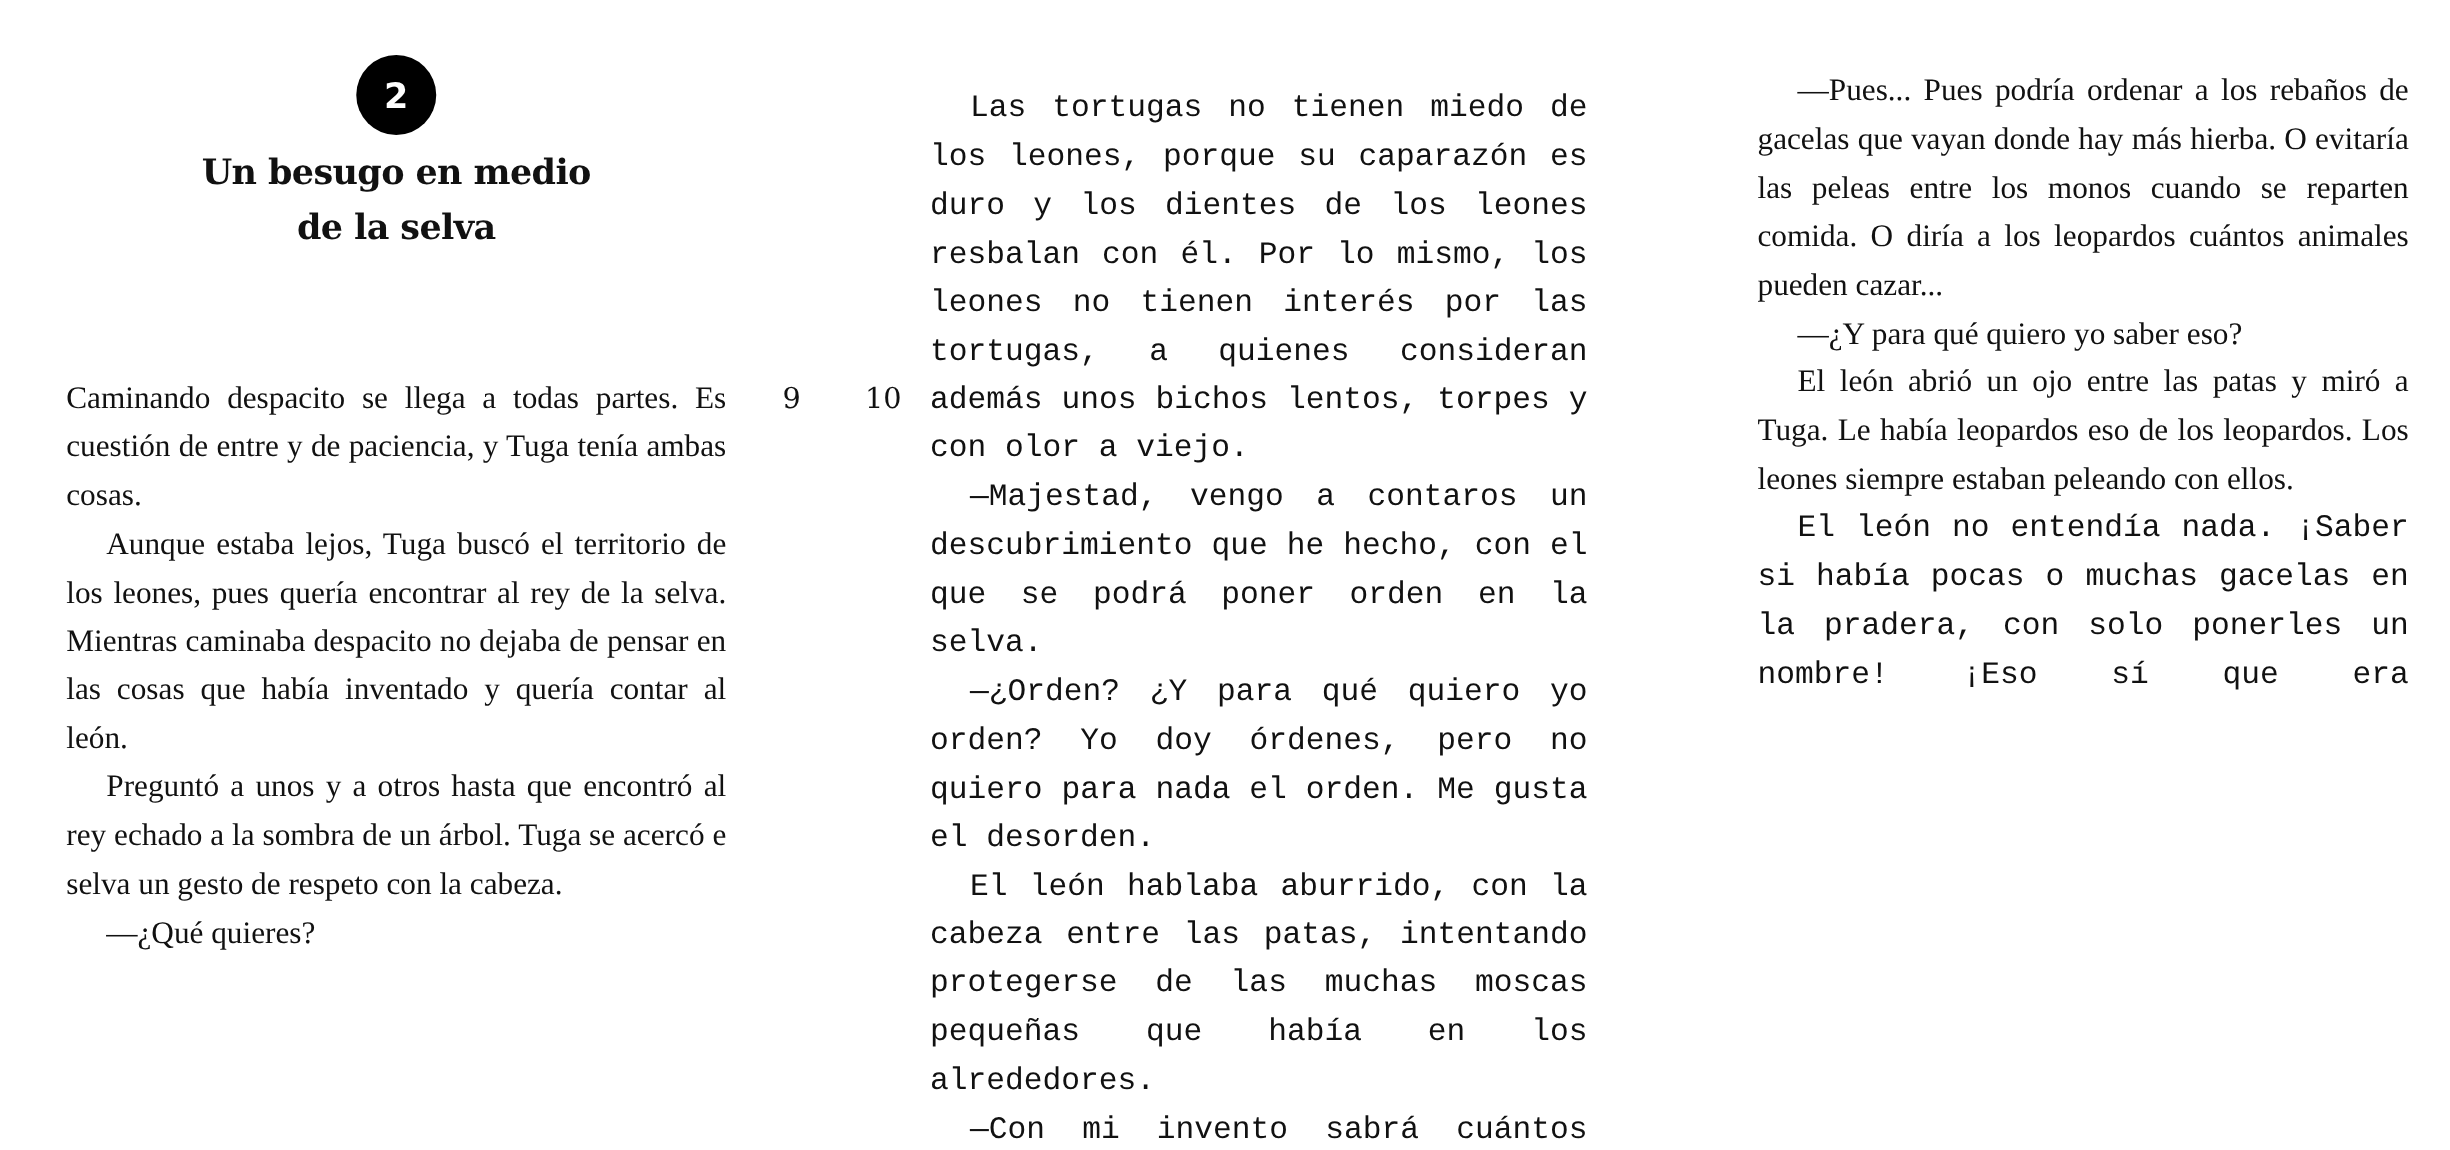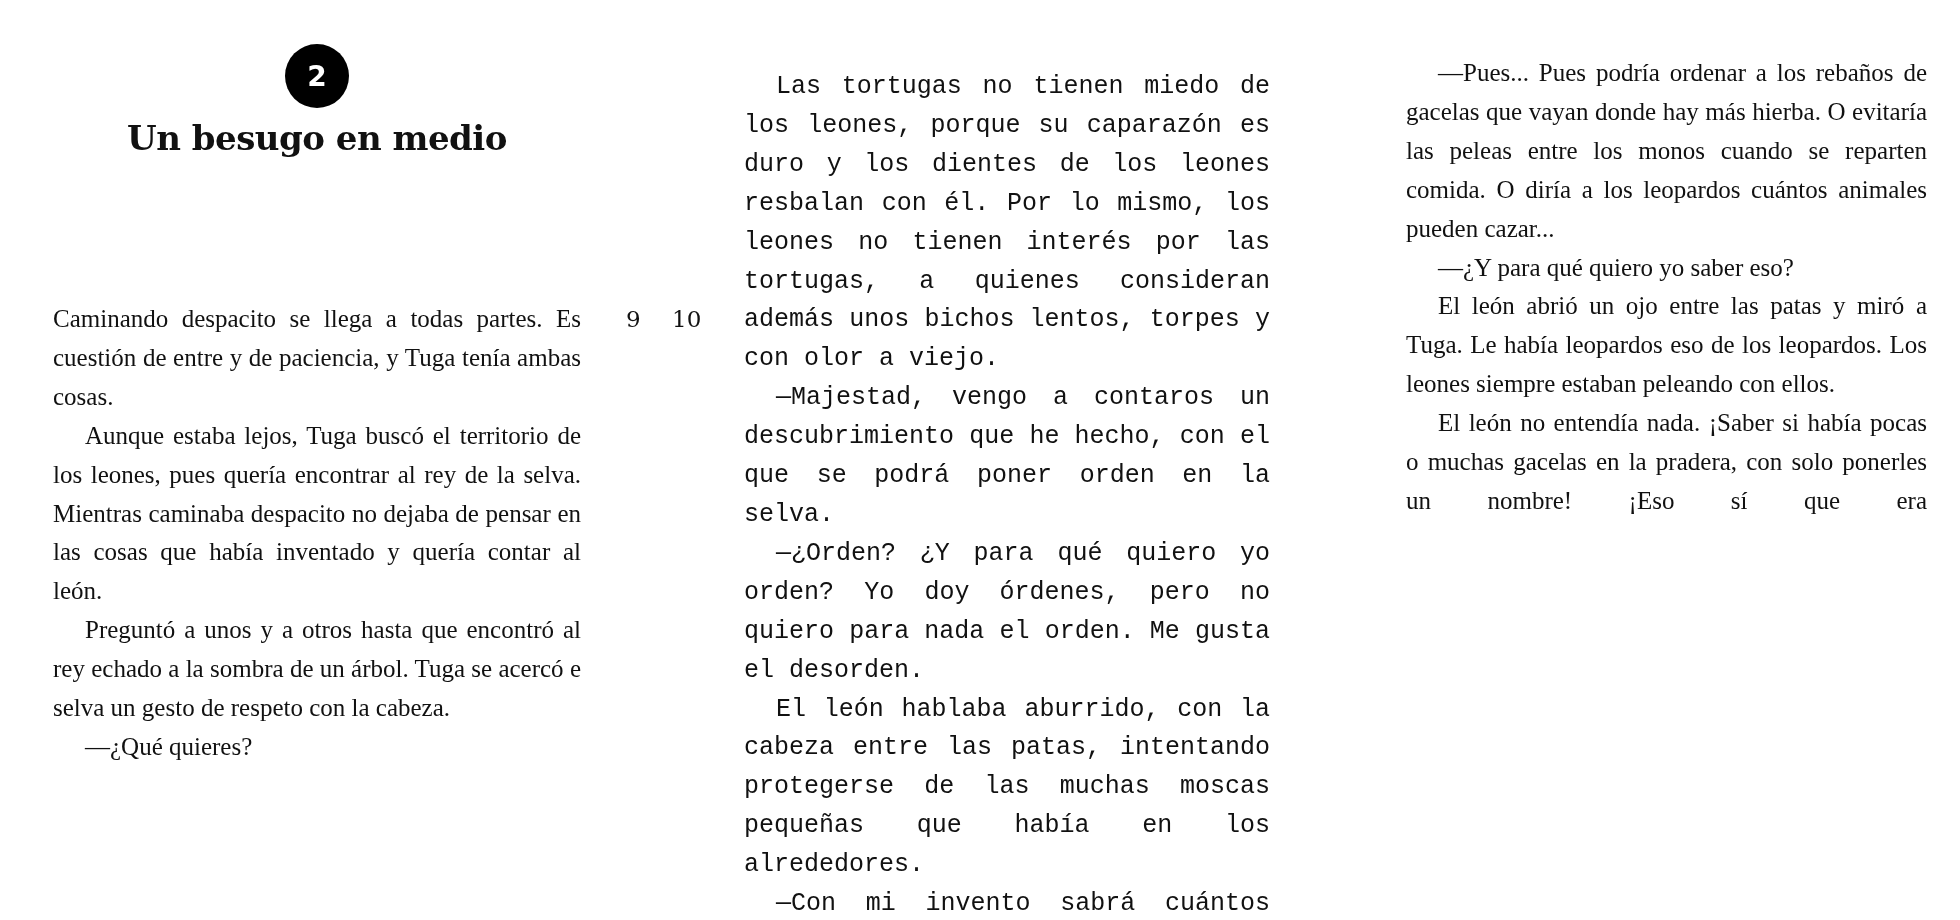--- a/index.html
+++ b/index.html
@@ -29,20 +29,21 @@
   }
   .col p {
     margin: 0;
     text-indent: 32px;
   }
   .col p.noindent {
     text-indent: 0;
   }
   .col p.justify-last {
     text-align-last: justify;
+    font-family: Liberation Mono, monospace;
   }
   #col-left {
     left: 53px;
     top: 300px;
     width: 528px;
   }
   #col-middle {
     left: 744px;
     top: 68px;
     width: 526px;
@@ -70,48 +71,49 @@
     font-size: 28px;
   }
   .chapter-title {
     position: absolute;
     left: 53px;
     top: 116px;
     width: 528px;
     text-align: center;
     font-family: "DejaVu Serif", "Liberation Serif", serif;
     font-weight: bold;
-    font-size: 34px;
+    font-size: 28px;
     line-height: 44px;
     letter-spacing: -0.5px;
   }
   .chapter-title span {
     display: block;
   }
   .page-num {
     position: absolute;
     top: 300px;
     font-family: "DejaVu Serif", "Liberation Serif", serif;
     font-size: 23px;
     line-height: 38.9px;
   }
   #page-num-left { left: 626px; }
-  #page-num-right { left: 672px; }
+  #page-num-right { left: 692px; }
 </style>
 </head>
 <body>
 
 <div class="spread">
 
   <div class="chapter-badge">
     <span>2</span>
   </div>
 
   <h1 class="chapter-title" style="margin:0;">
     <span>Un besugo en medio</span>
+    <span>de la selva</span>
   </h1>
 
   <div class="col" id="col-left">
     <p class="noindent">Caminando despacito se llega a todas partes. Es cuestión de entre y de paciencia, y Tuga tenía ambas cosas.</p>
     <p>Aunque estaba lejos, Tuga buscó el territorio de los leones, pues quería encontrar al rey de la selva. Mientras caminaba despacito no dejaba de pensar en las cosas que había inventado y quería contar al león.</p>
     <p>Preguntó a unos y a otros hasta que encontró al rey echado a la sombra de un árbol. Tuga se acercó e selva un gesto de respeto con la cabeza.</p>
     <p>—¿Qué quieres?</p>
   </div>
 
   <div class="page-num" id="page-num-left">9</div>

